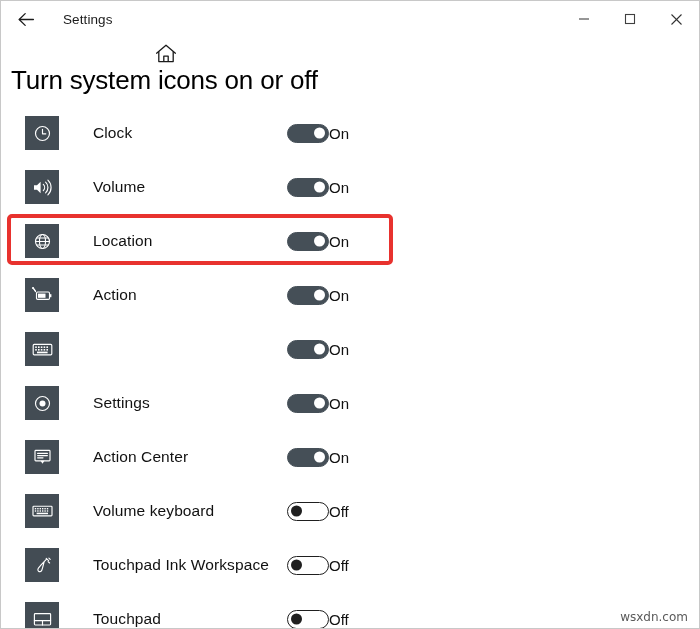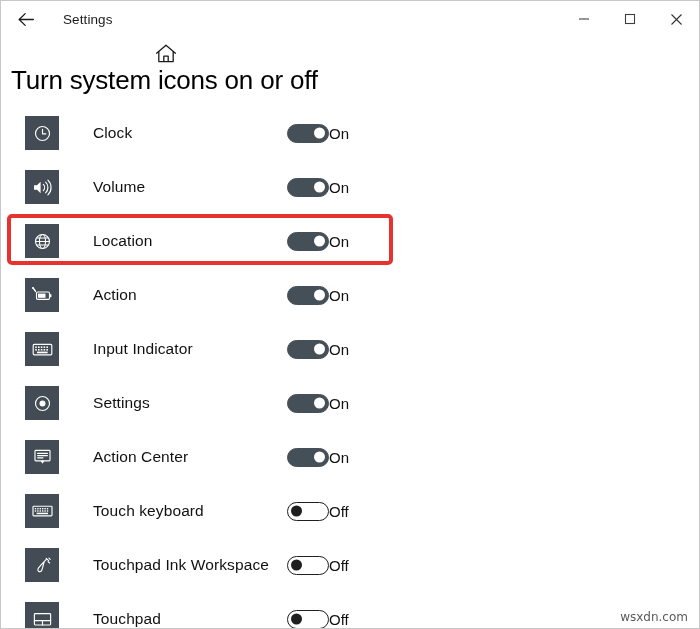--- a/index.html
+++ b/index.html
@@ -332,21 +332,20 @@
             <rect x="11.6" y="4.4" width="1.6" height="1.6" fill="#ffffff"></rect>
             <rect x="14.4" y="4.4" width="1.6" height="1.6" fill="#ffffff"></rect>
             <rect x="3.2" y="7" width="1.6" height="1.6" fill="#ffffff"></rect>
             <rect x="6" y="7" width="1.6" height="1.6" fill="#ffffff"></rect>
             <rect x="8.8" y="7" width="1.6" height="1.6" fill="#ffffff"></rect>
             <rect x="11.6" y="7" width="1.6" height="1.6" fill="#ffffff"></rect>
             <rect x="14.4" y="7" width="1.6" height="1.6" fill="#ffffff"></rect>
             <rect x="5" y="9.6" width="10.6" height="1.7" fill="#ffffff"></rect>
           </svg>
         </div>
-        <div class="row-label">Input Indicator</div>
         <div class="row-toggle-wrap">
           <div class="toggle on">
             <div class="knob"></div>
           </div>
           <div class="toggle-state-label">On</div>
         </div>
       </div>
       <div class="setting-row">
         <div class="row-icon-tile">
           <svg width="19" height="19" viewBox="0 0 19 19">
@@ -392,21 +391,21 @@
             <rect x="14.8" y="4" width="1.4" height="1.4" fill="#ffffff"></rect>
             <rect x="2.8" y="6.3" width="1.4" height="1.4" fill="#ffffff"></rect>
             <rect x="5.2" y="6.3" width="1.4" height="1.4" fill="#ffffff"></rect>
             <rect x="7.6" y="6.3" width="1.4" height="1.4" fill="#ffffff"></rect>
             <rect x="10" y="6.3" width="1.4" height="1.4" fill="#ffffff"></rect>
             <rect x="12.4" y="6.3" width="1.4" height="1.4" fill="#ffffff"></rect>
             <rect x="14.8" y="6.3" width="1.4" height="1.4" fill="#ffffff"></rect>
             <rect x="4.6" y="8.7" width="11.4" height="1.5" fill="#ffffff"></rect>
           </svg>
         </div>
-        <div class="row-label">Touch keyboard</div>
+        <div class="row-label">Volume keyboard</div>
         <div class="row-toggle-wrap">
           <div class="toggle off">
             <div class="knob"></div>
           </div>
           <div class="toggle-state-label">Off</div>
         </div>
       </div>
       <div class="setting-row">
         <div class="row-icon-tile">
           <svg width="19" height="19" viewBox="0 0 19 19">

